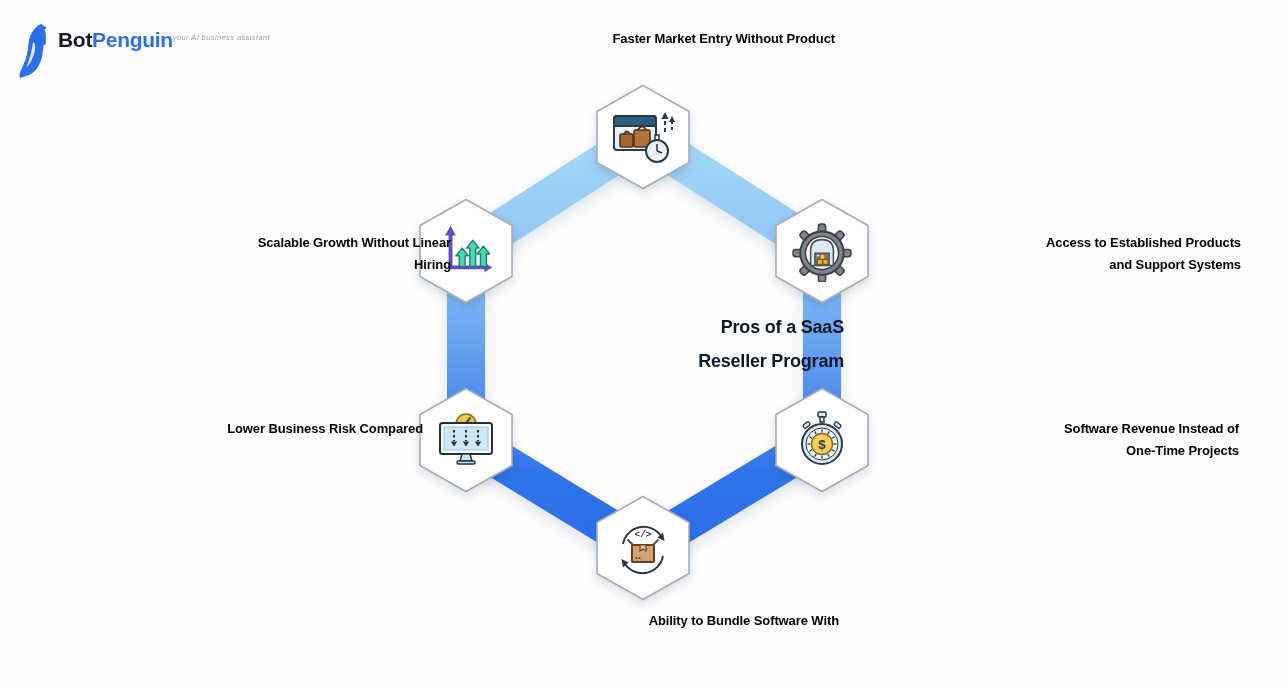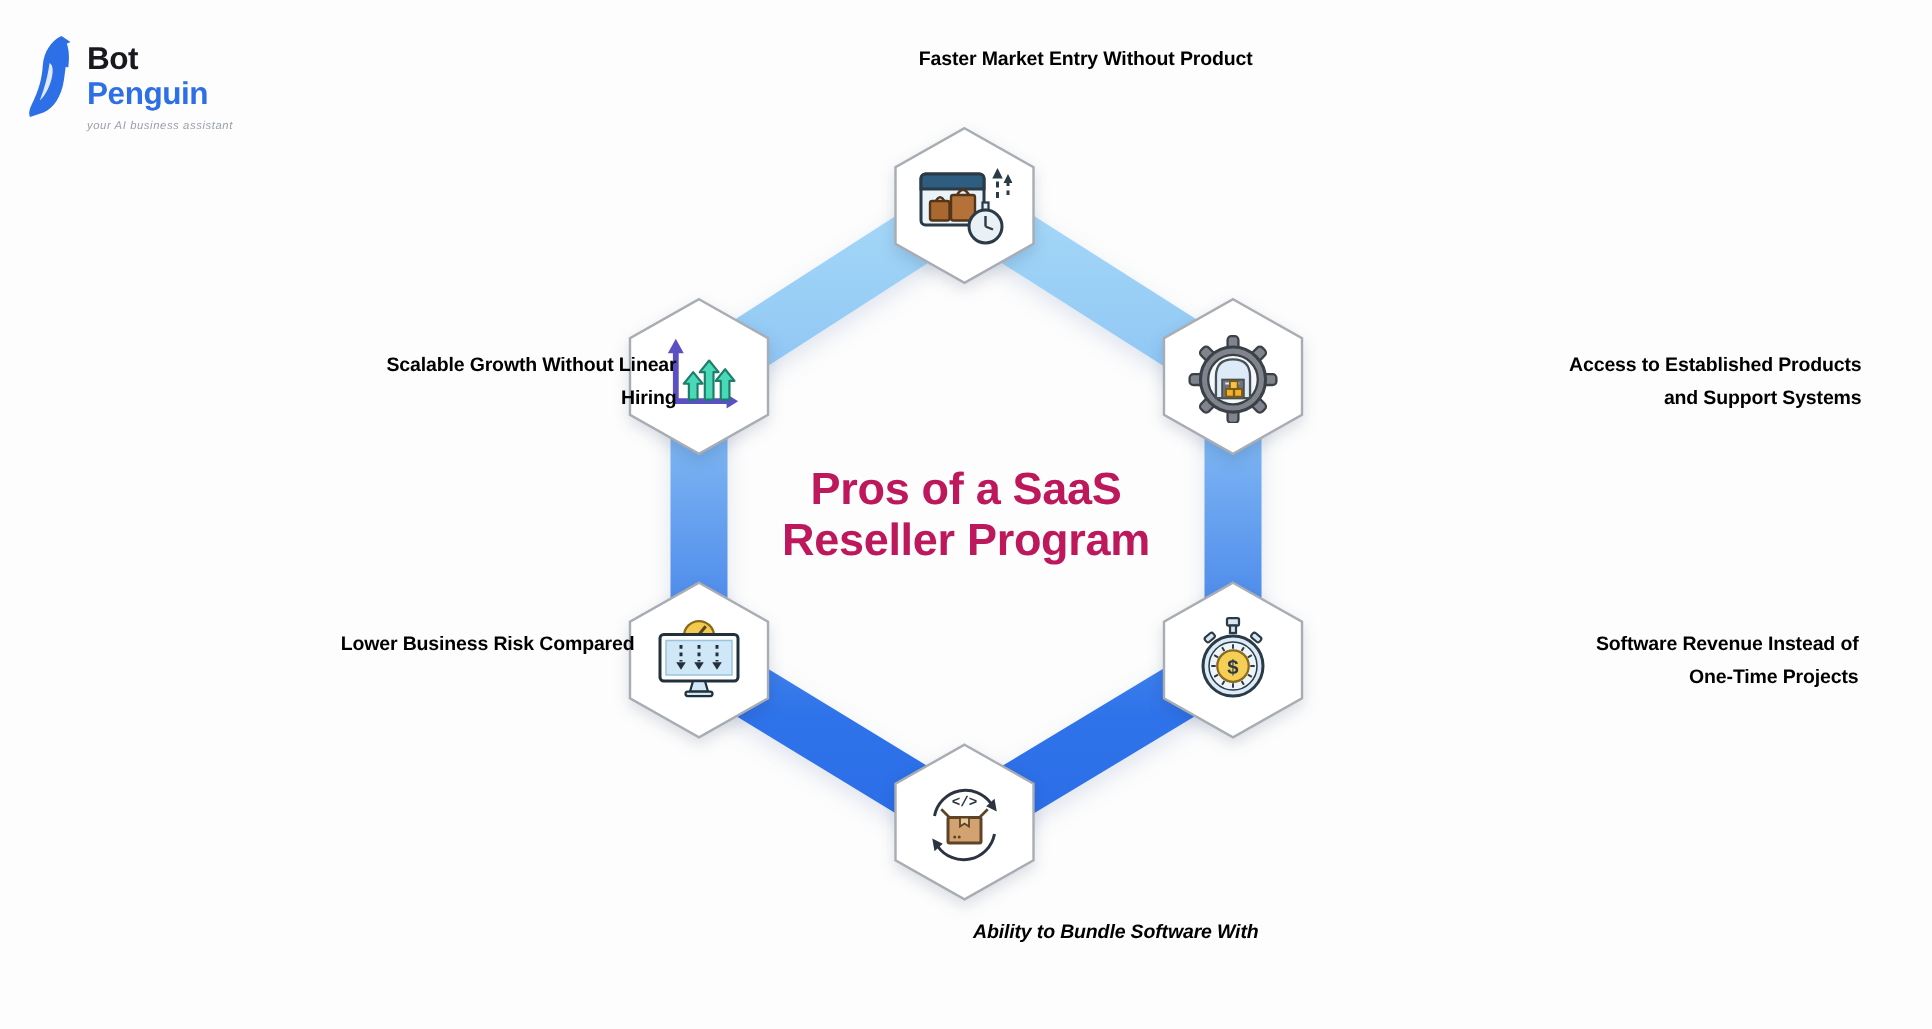--- a/index.html
+++ b/index.html
@@ -16,21 +16,21 @@
   
   .logo {
     position: absolute;
     left: 16px;
     top: 22px;
     display: flex;
     align-items: flex-start;
     gap: 4px;
   }
   .logo .glyph { width: 38px; height: 58px; }
-  .logo .text-col { display: flex; flex-direction: column; padding-top: 6px; }
+  .logo .text-col { display: flex; flex-direction: row; padding-top: 6px; }
   .brand-top { font-size: 21px; font-weight: 700; color: #17191e; line-height: 23px; letter-spacing: -0.3px; }
   .brand-bottom { font-size: 21px; font-weight: 700; color: #2d6fe6; line-height: 23px; letter-spacing: -0.3px; }
   .tagline { font-size: 7.5px; font-style: italic; color: #989fa8; margin-top: 5px; letter-spacing: 0.4px; white-space: nowrap; }
 
   
   .ring-svg {
     position: absolute;
     left: 0; top: 0;
     width: 1288px; height: 686px;
     filter: drop-shadow(0 6px 7px rgba(40, 80, 150, 0.14));
@@ -50,43 +50,43 @@
     position: absolute;
     left: 50%; top: 50%;
     transform: translate(-50%, -50%);
   }
 
   
   .center-title {
     position: absolute;
     left: 444px; top: 310px;
     width: 400px;
-    text-align: center;
-    font-size: 30px;
+    text-align: right;
+    font-size: 18px;
     font-weight: 700;
-    color: #be185d;
+    color: #0f172a;
     line-height: 34px;
     letter-spacing: -0.2px;
   }
 
   
   .node-label {
     position: absolute;
     width: 400px;
     text-align: right;
     font-size: 13px;
     font-weight: 700;
     color: #000000;
     line-height: 21.5px;
     letter-spacing: -0.1px;
   }
   .label-top          { left: 435px; top: 28px; }
   .label-top-right    { left: 841px; top: 232px; }
   .label-bottom-right { left: 839px; top: 418px; }
-  .label-bottom       { left: 439px; top: 610px; font-style: italic; }
+  .label-bottom       { left: 439px; top: 610px; }
   .label-bottom-left  { left: 23px;  top: 418px; }
   .label-top-left     { left: 51px;  top: 232px; }
 </style>
 </head>
 <body>
 
 <div class="canvas">
 
   <div class="logo">
     <svg class="glyph" viewBox="0 0 38 58">

